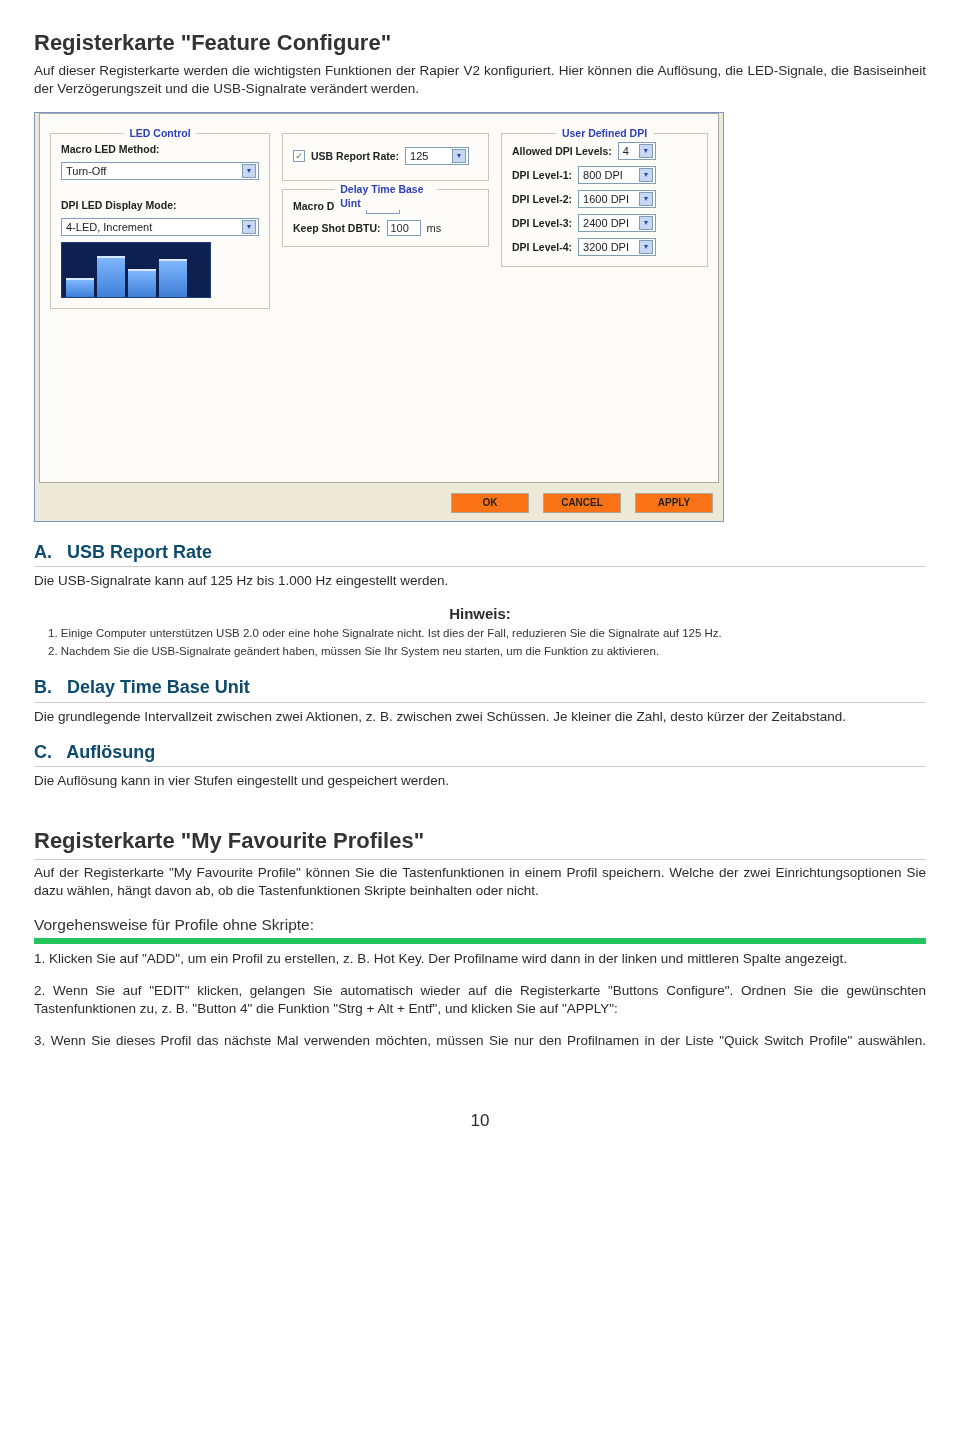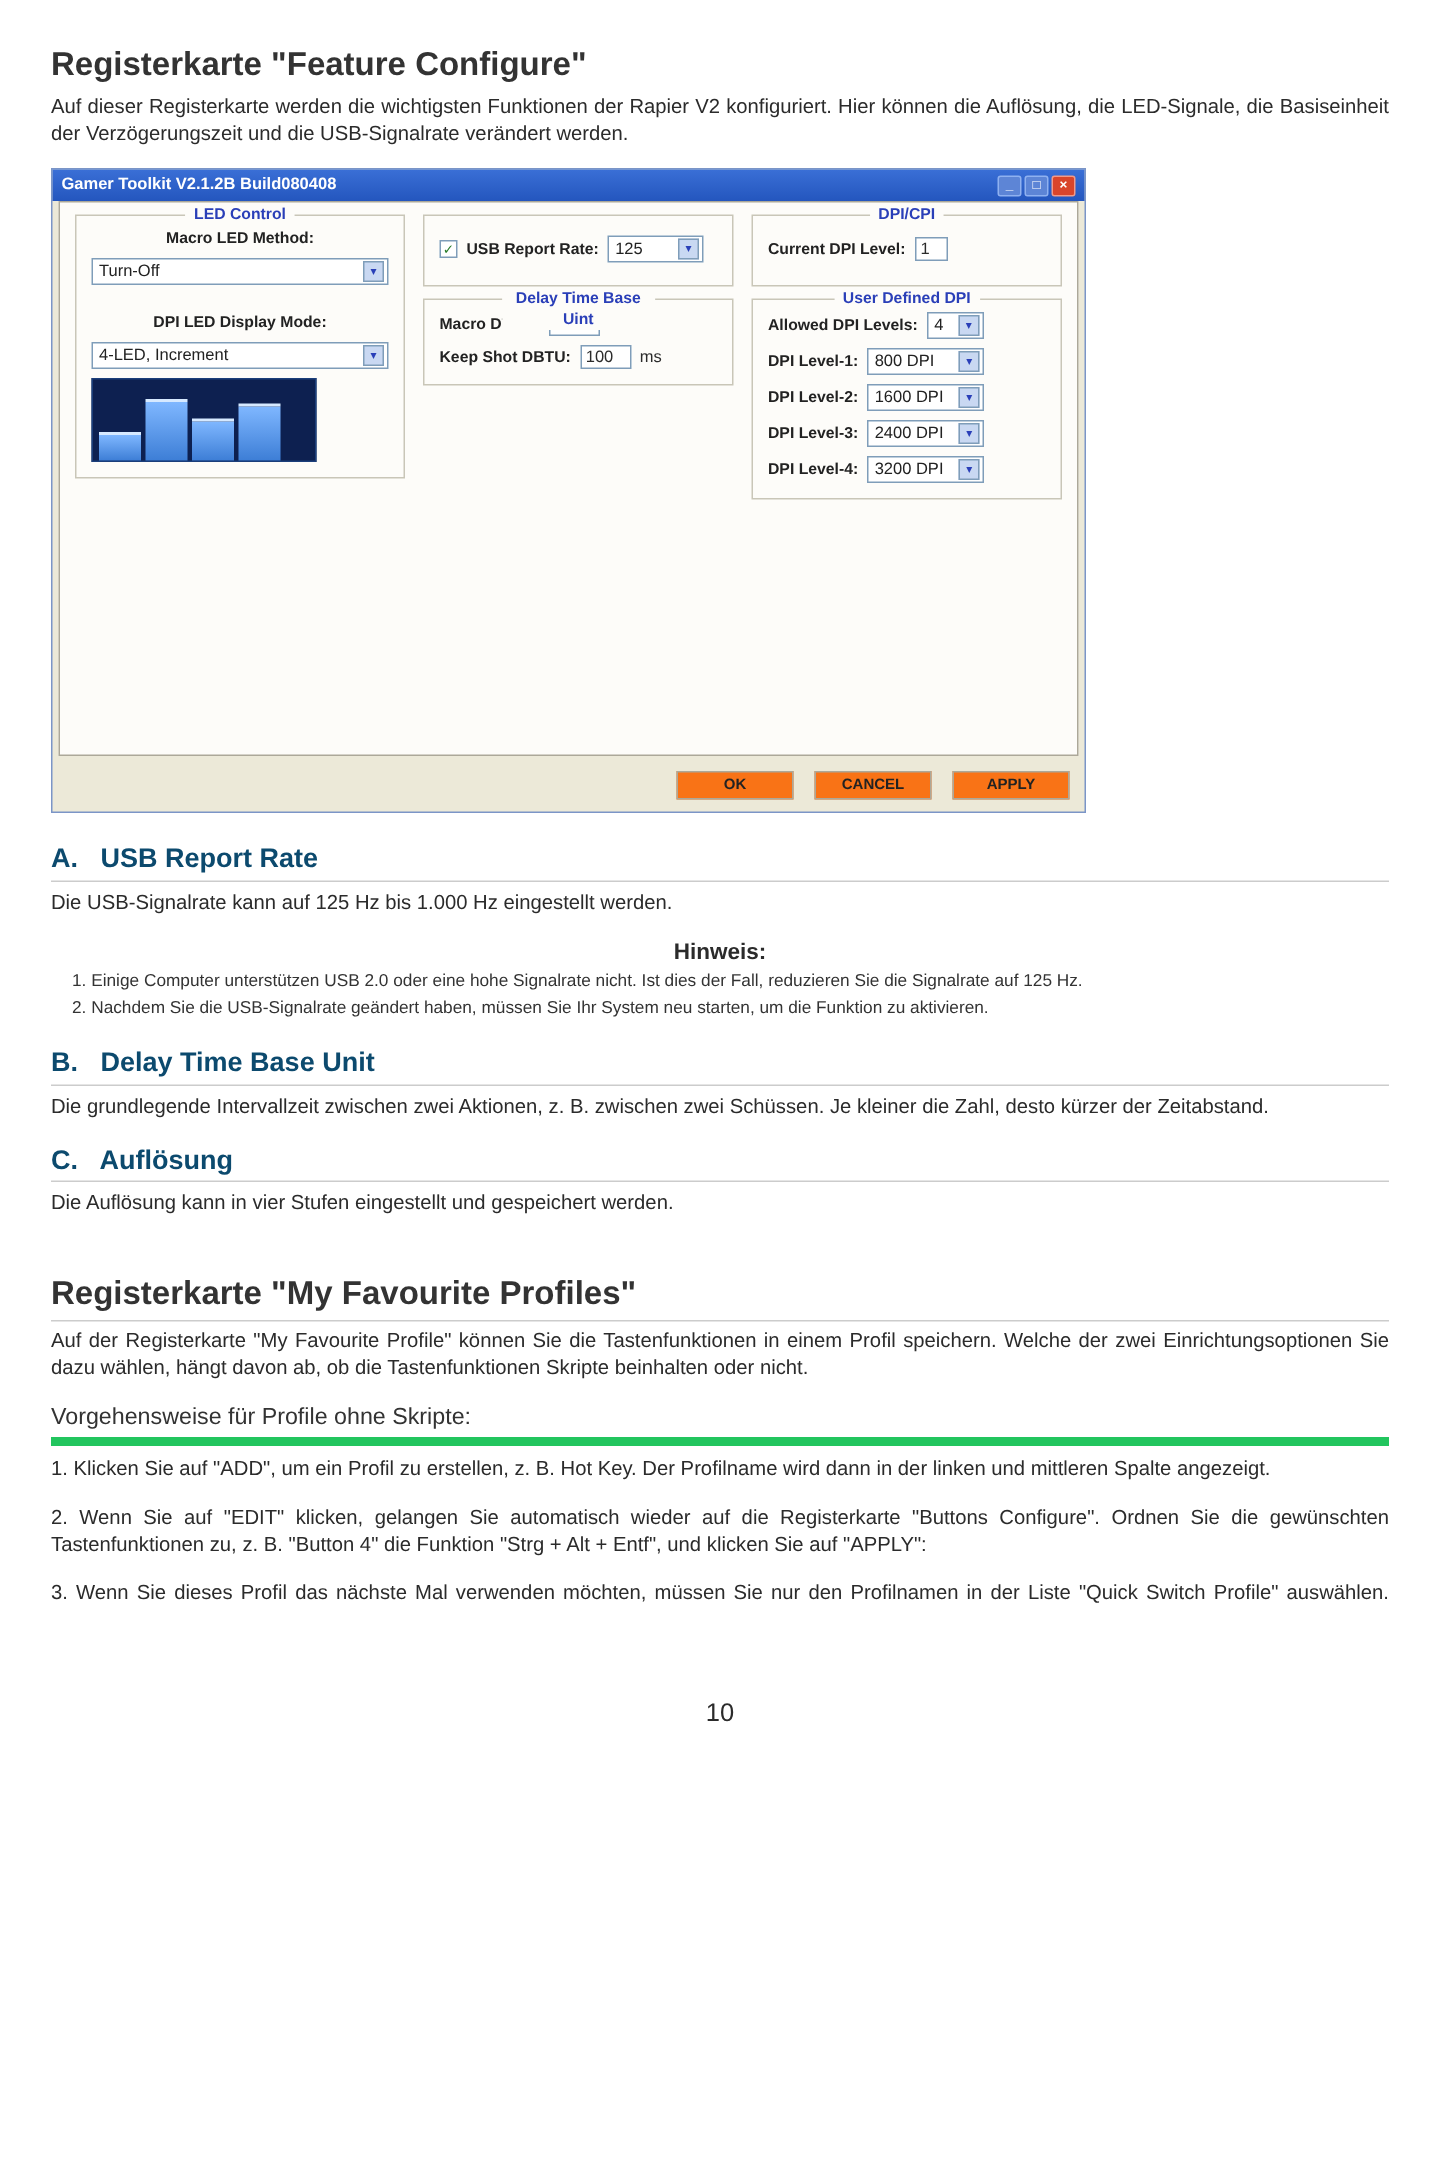--- a/index.html
+++ b/index.html
@@ -40,22 +40,22 @@
   .wb.close { background:#d9452b; border-color:#f29a88; }
   .tabs { display:flex; padding:4px 4px 0; gap:0; }
   .tab {
     padding:3px 8px; background:#ece9d8; border:1px solid #aca899;
     border-bottom:none; font-size:10.5px; font-weight:bold; color:#333;
     margin-right:-1px;
   }
   .tab.active { background:#fdfcf9; position:relative; z-index:2; }
   .panel {
     border:1px solid #aca899; background:#fdfcf9;
-    margin:0 4px 6px; padding:8px 10px 10px; min-height:370px;
-    display:flex; gap:12px;text-align:center;
+    margin:0 4px 6px; padding:19px 10px 10px; min-height:370px;
+    display:flex; gap:12px;
   }
   .col { flex:1; display:flex; flex-direction:column; gap:8px; }
   .grp {
     border:1px solid #c9c6b8; padding:8px 10px 10px; background:#fdfcf9;
     position:relative; display:flex; flex-direction:column; gap:6px;
   }
   .grp .legend {
     position:absolute; top:-8px; left:50%; transform:translateX(-50%);
     background:#fdfcf9; padding:0 6px; color:#2a3fb8; font-weight:bold;
     font-size:10.5px;
@@ -88,28 +88,20 @@
   .spacer { height:6px; }
   .justify-wide { text-align: justify; text-align-last: justify; }
 </style>
 </head>
 <body>
 
 <h1 class="main">Registerkarte "Feature Configure"</h1>
 <p class="body">Auf dieser Registerkarte werden die wichtigsten Funktionen der Rapier V2 konfiguriert. Hier können die Auflösung, die LED-Signale, die Basiseinheit der Verzögerungszeit und die USB-Signalrate verändert werden.</p>
 
 <div class="app">
-  <div class="titlebar">
-    <span>Gamer Toolkit V2.1.2B Build080408</span>
-    <div class="winbtns">
-      <div class="wb">_</div>
-      <div class="wb">□</div>
-      <div class="wb close">×</div>
-    </div>
-  </div>
 
   <div class="panel">
 
     <div class="col">
       <div class="grp" style="min-height:170px;">
         <div class="legend">LED Control</div>
         <div class="lbl">Macro LED Method:</div>
         <div class="dd">
           <span>Turn-Off</span>
           <span class="arrow">▾</span>
@@ -149,27 +141,20 @@
         </div>
         <div class="row">
           <span class="lbl">Keep Shot DBTU:</span>
           <span class="txtsm">100</span>
           <span>ms</span>
         </div>
       </div>
     </div>
 
     <div class="col">
-      <div class="grp" style="min-height:48px; justify-content:center;">
-        <div class="legend">DPI/CPI</div>
-        <div class="row">
-          <span class="lbl">Current DPI Level:</span>
-          <span class="txtsm" style="width:22px;">1</span>
-        </div>
-      </div>
       <div class="grp">
         <div class="legend">User Defined DPI</div>
         <div class="row">
           <span class="lbl">Allowed DPI Levels:</span>
           <div class="dd ddsm" style="width:38px;">
             <span>4</span>
             <span class="arrow">▾</span>
           </div>
         </div>
         <div class="row">

